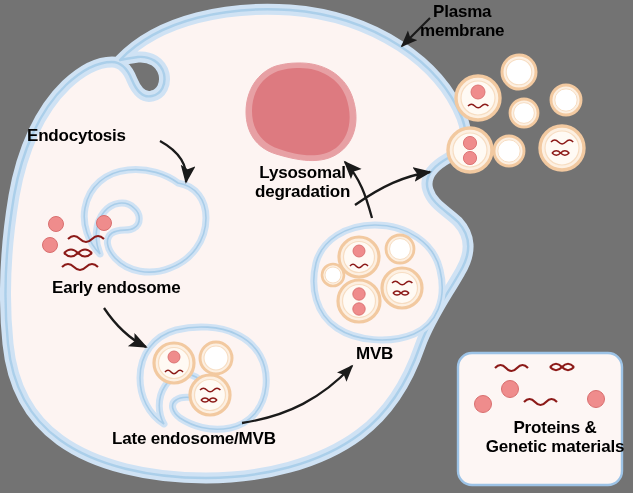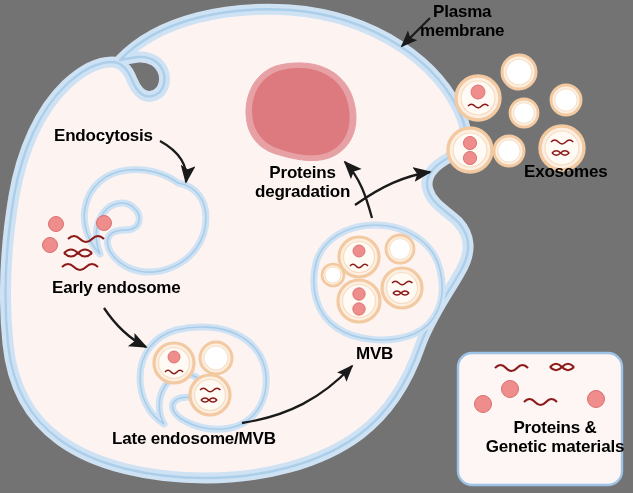--- a/index.html
+++ b/index.html
@@ -26,21 +26,21 @@
     position: absolute;
     font-family: "Liberation Sans", sans-serif;
     font-weight: bold;
     color: #000000;
     line-height: 1.12;
     white-space: pre;
     letter-spacing: -0.2px;
   }
   .lbl-center { text-align: center; }
   #label-plasma-membrane { left: 420px; top: 2px;  font-size: 17px; text-align: center; }
-  #label-endocytosis     { left: 54px;  top: 126px; font-size: 17px; }
+  #label-endocytosis     { left: 27px;  top: 126px; font-size: 17px; }
   #label-lysosomal       { left: 255px; top: 163px; font-size: 17px; text-align: center; }
   #label-early-endosome  { left: 52px;  top: 278px; font-size: 17px; }
   #label-late-endosome   { left: 112px; top: 429px; font-size: 17px; }
   #label-mvb             { left: 356px; top: 344px; font-size: 17px; }
   #label-exosomes        { left: 524px; top: 162px; font-size: 17px; }
   #label-legend          { left: 458px; top: 418px; font-size: 17px; width: 194px; text-align: center; }
 </style>
 </head>
 <body>
 
@@ -324,27 +324,26 @@
       <circle cx="596" cy="399" r="8.5" fill="#ef8c8c" stroke="#d96f6f" stroke-width="1"></circle>
       <path d="M 524,402 q 5.5,-6 11,0 t 11,0 t 11,0" fill="none" stroke="#8c1a18" stroke-width="2.1"></path>
     </g>
   </svg>
 
   <div class="lbl lbl-center" id="label-plasma-membrane">Plasma
 membrane</div>
 
   <div class="lbl" id="label-endocytosis">Endocytosis</div>
 
-  <div class="lbl lbl-center" id="label-lysosomal">Proteins
+  <div class="lbl lbl-center" id="label-lysosomal">Lysosomal
 degradation</div>
 
   <div class="lbl" id="label-late-endosome">Late endosome/MVB</div>
 
   <div class="lbl" id="label-early-endosome">Early endosome</div>
 
   <div class="lbl" id="label-mvb">MVB</div>
 
-  <div class="lbl" id="label-exosomes">Exosomes</div>
 
   <div class="lbl lbl-center" id="label-legend">Proteins &amp;
 Genetic materials</div>
 
 </div>
 
 </body></html>

